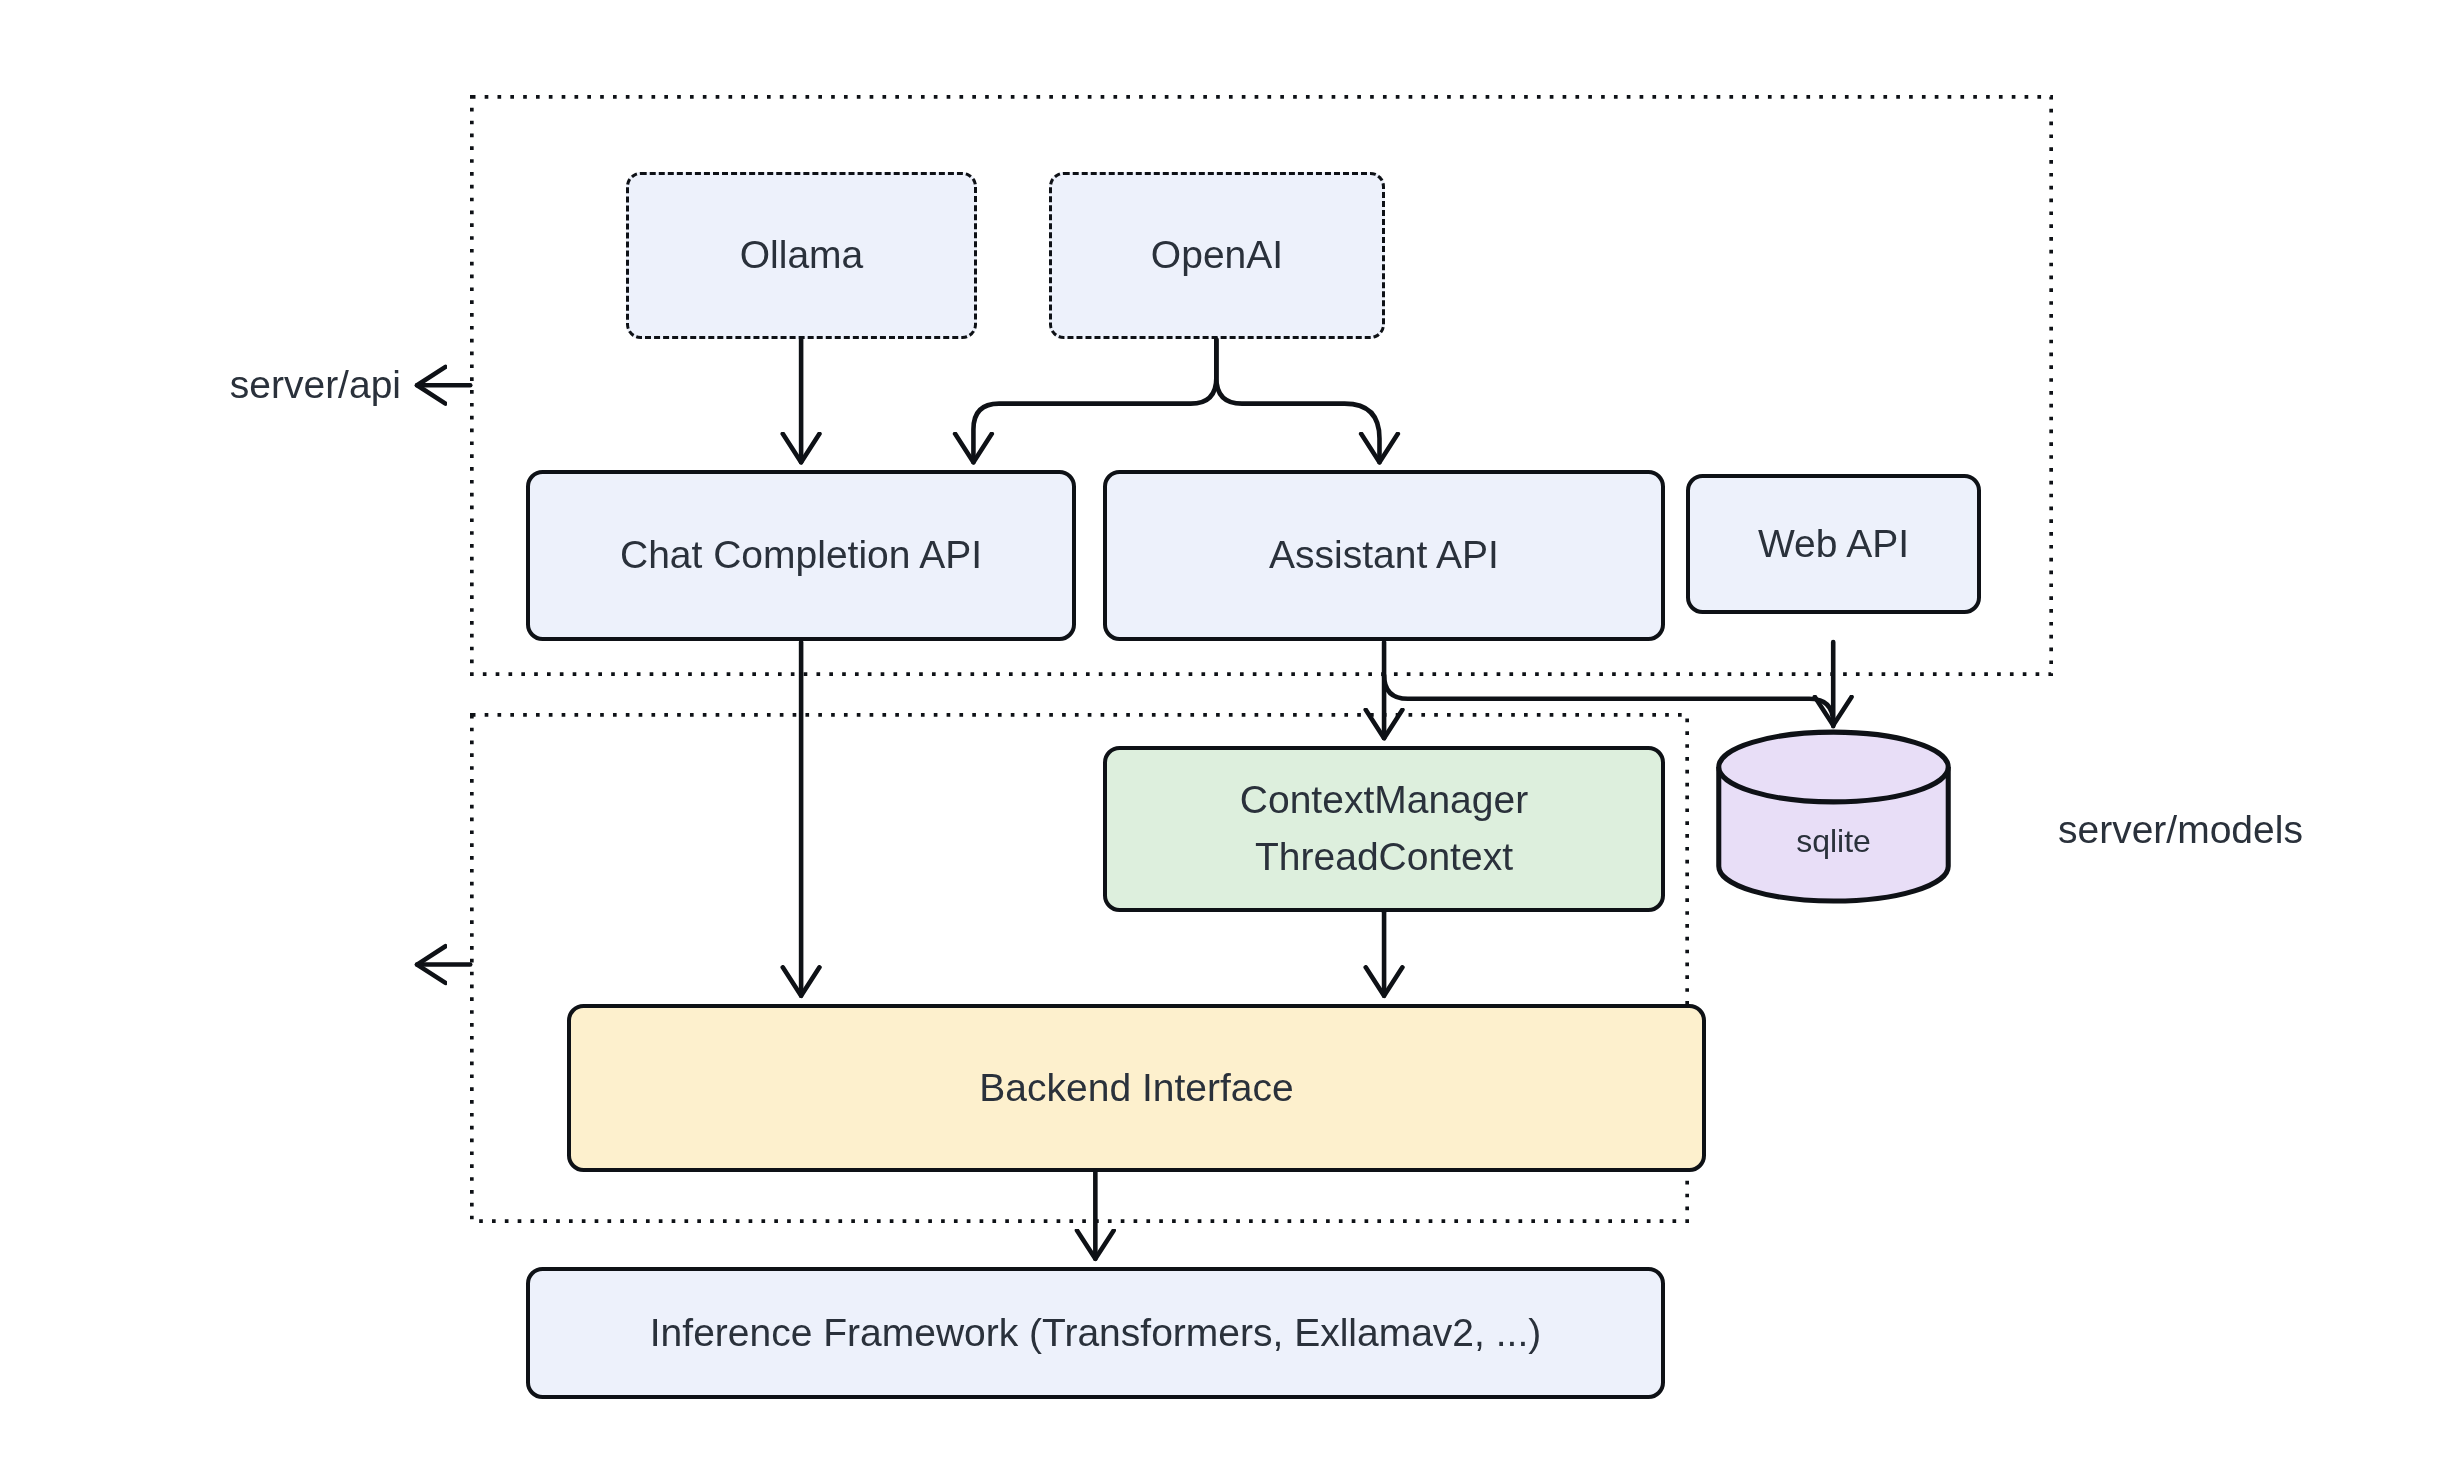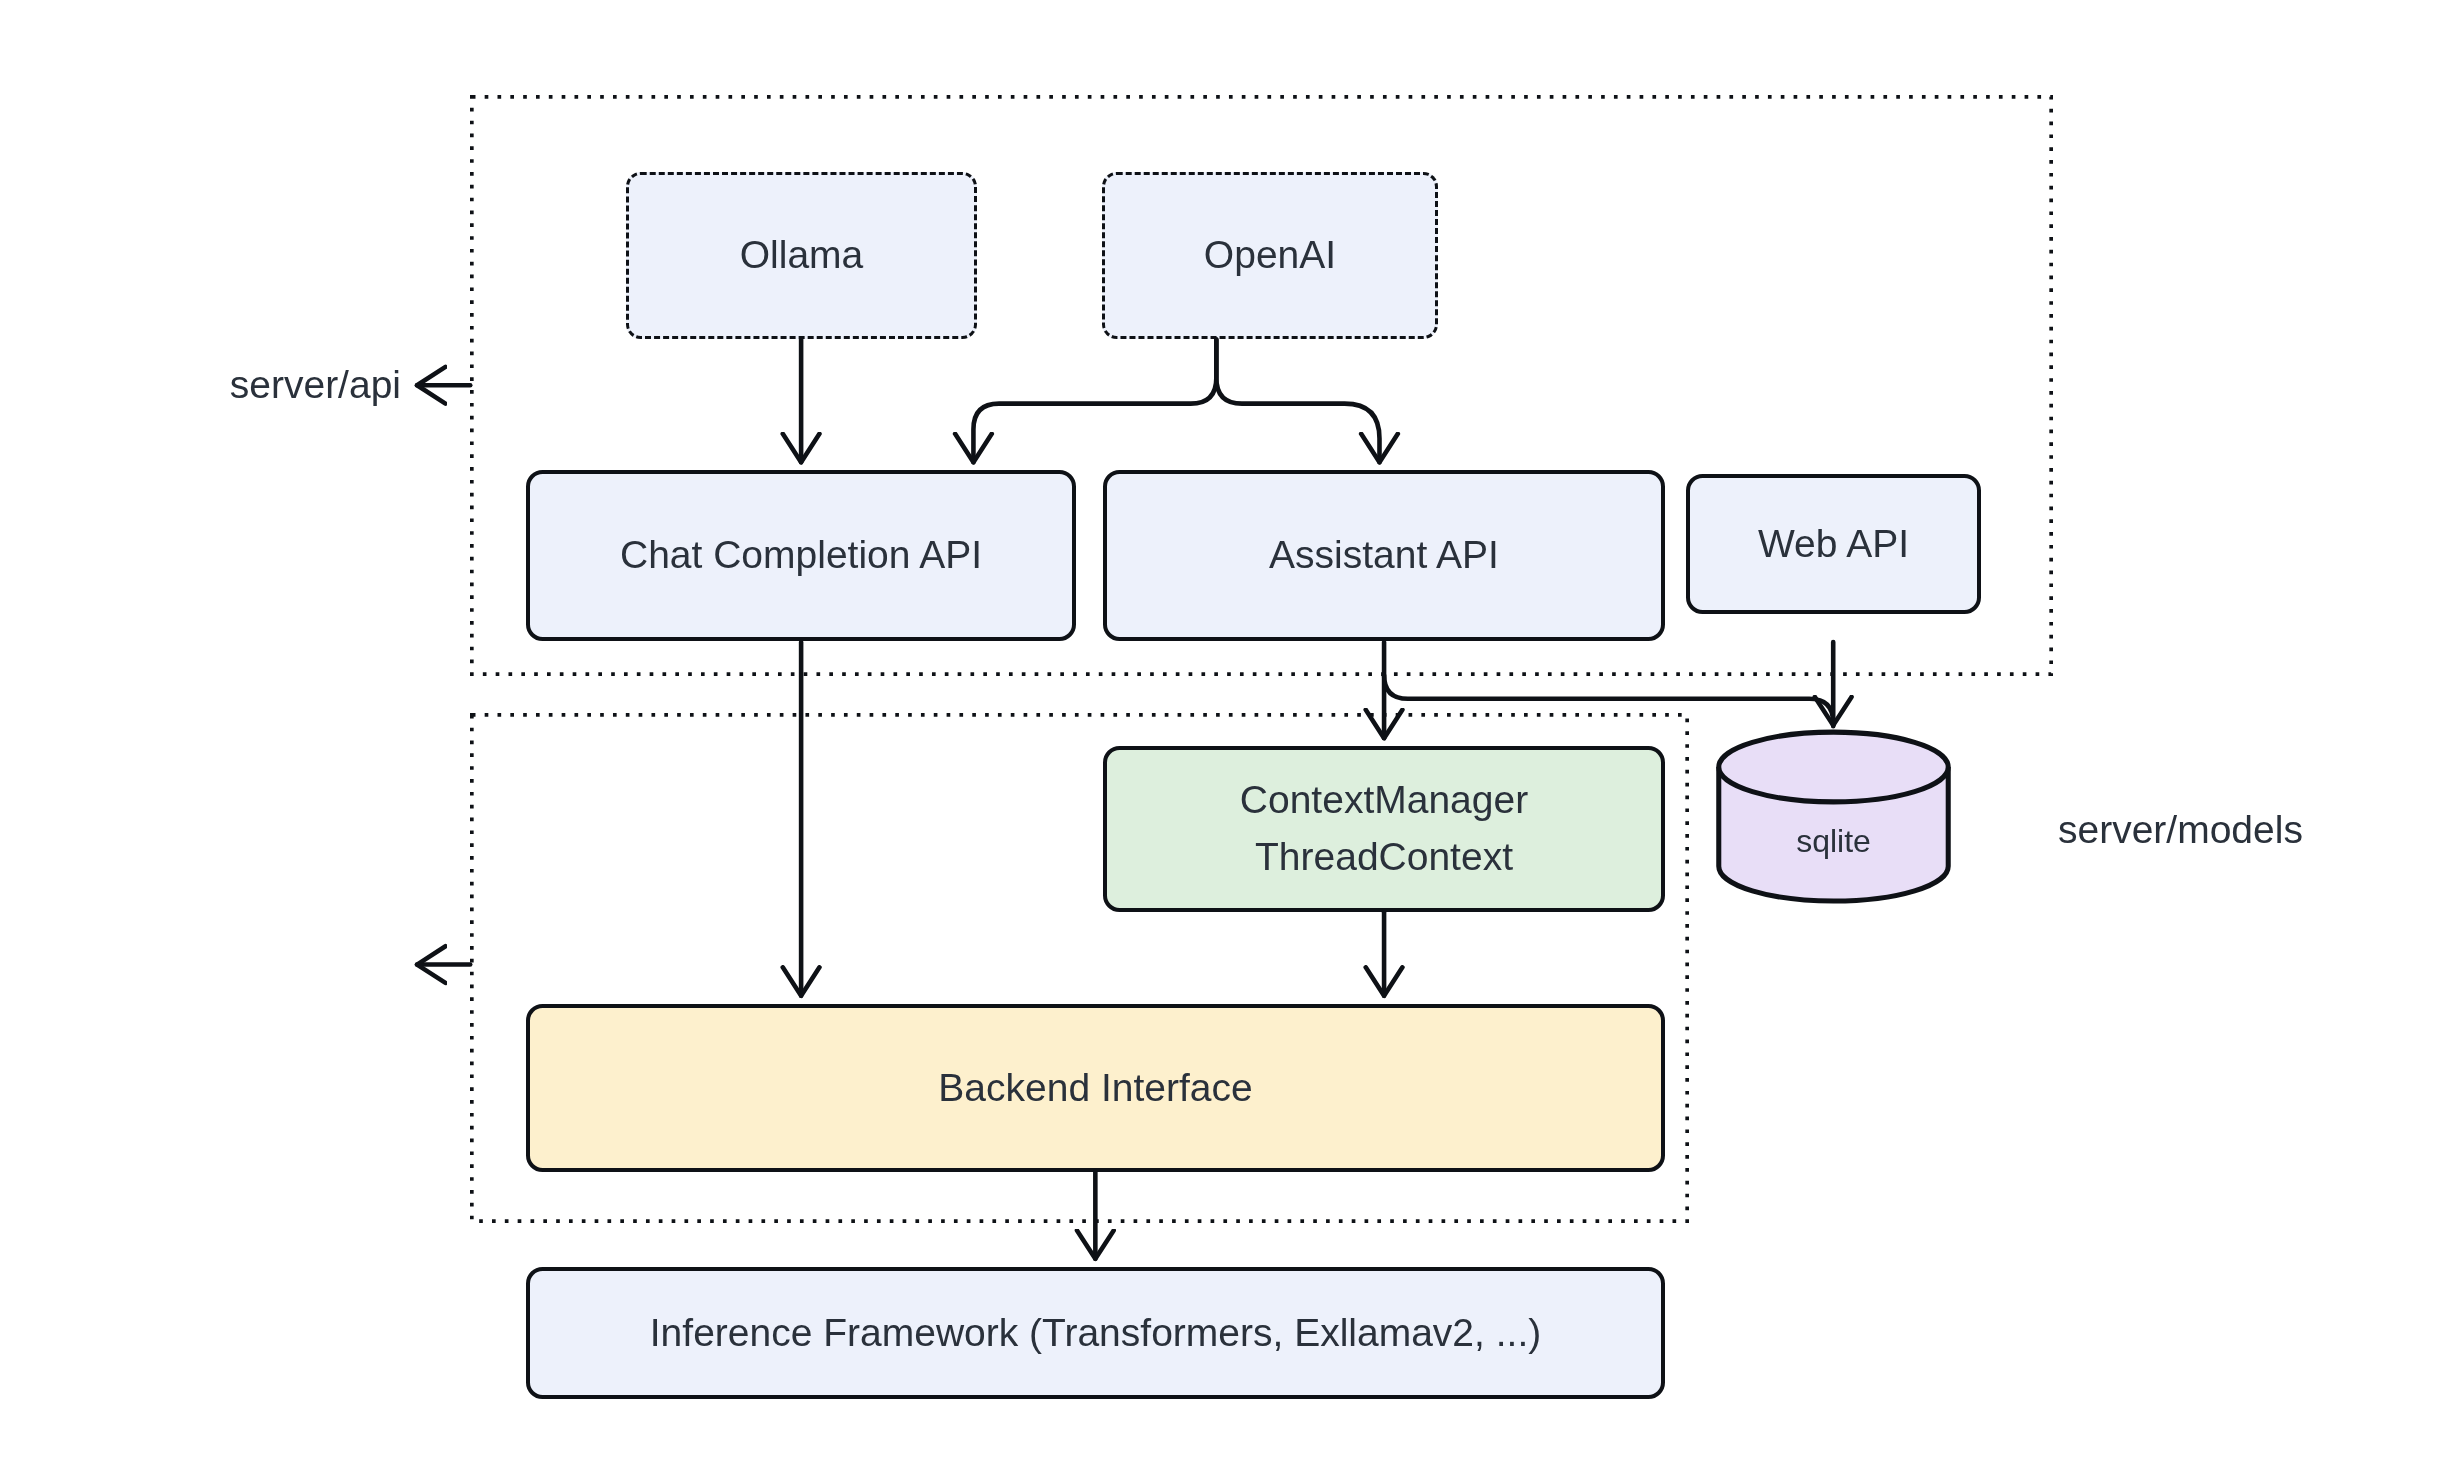--- a/index.html
+++ b/index.html
@@ -23,21 +23,21 @@
     background: var(--node-blue, #edf1fb);
     display: flex;
     align-items: center;
     justify-content: center;
     text-align: center;
     font-size: 39px;
     color: var(--text, #2a313b);
   }
   .node.dashed { border-style: dashed; border-width: 3.7px; border-radius: 14.7px; }
   .node.green  { background: var(--node-green, #ddefdd); }
-  .node.yellow { background: var(--node-yellow, #fdf0cd); }
+  .node.yellow { background: var(--node-yellow, #fdf0cd); margin-left: 41px; }
 
   .node-label { display: block; line-height: 1.45; }
 
   .side-label {
     position: absolute;
     font-size: 39px;
     line-height: 48px;
     color: var(--text, #2a313b);
     white-space: nowrap;
   }
@@ -69,21 +69,21 @@
   <div class="dotted-container" style="left:470px; top:713px; width:1219px; height:510px;">
     <svg viewBox="0 0 1330 556" preserveAspectRatio="none">
       <rect class="container-rect" x="2" y="2" width="1326" height="552"></rect>
     </svg>
   </div>
 
   <div class="node dashed" style="left:626px; top:172px; width:351px; height:167px;">
     <span class="node-label">Ollama</span>
   </div>
 
-  <div class="node dashed" style="left:1102px; top:172px; width:336px; height:167px;">
+  <div class="node dashed" style="left:1049px; top:172px; width:336px; height:167px;">
     <span class="node-label">OpenAI</span>
   </div>
 
   <div class="node" style="left:526px; top:470px; width:550px; height:171px;">
     <span class="node-label">Chat Completion API</span>
   </div>
 
   <div class="node" style="left:1103px; top:470px; width:562px; height:171px;">
     <span class="node-label">Assistant API</span>
   </div>

